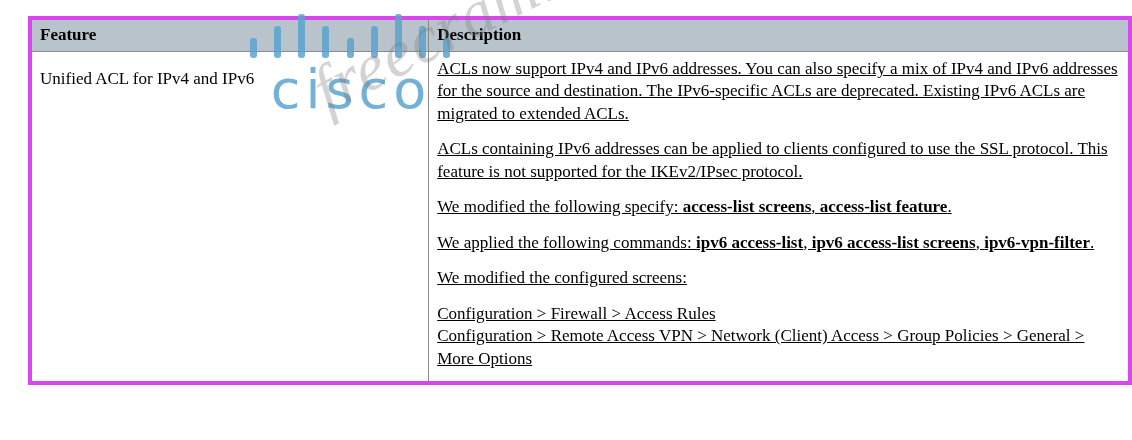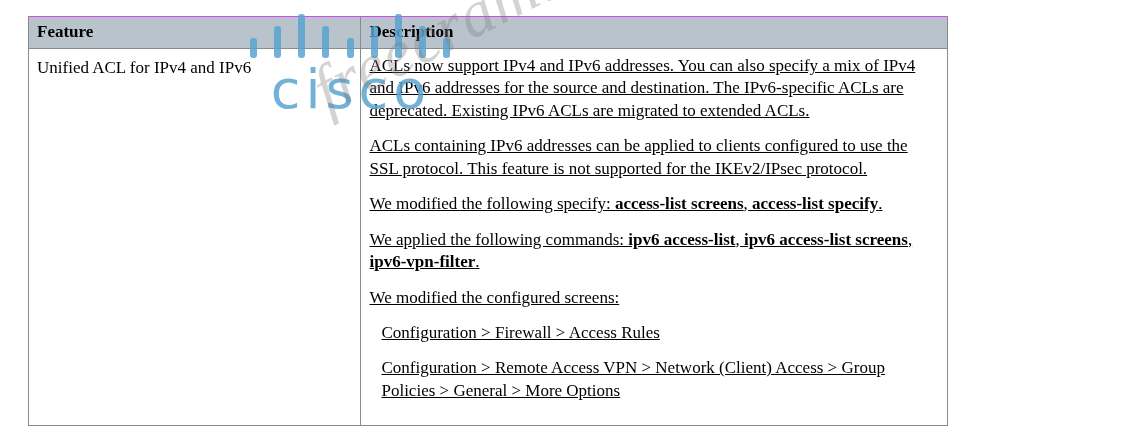--- a/index.html
+++ b/index.html
@@ -79,23 +79,23 @@
     transform-origin: left top;
     white-space: nowrap;
     letter-spacing: 1px;
   }
 
   
   #doc-table {
     position: absolute;
     left: 28px;
     top: 16px;
-    width: 920px;
+    width: 1104px;
     border-collapse: collapse;
-    border: 1px solid #d946ef;
+    border: 4px solid #d946ef;
     background: transparent;
     z-index: 1;
   }
   #doc-table col.c1 { width: 390px; }
   #doc-table col.c2 { width: 686px; }
 
   #doc-table thead th {
     background: #b9c3cc;
     border: 1px solid #8a8a8a;
     border-top: none;
@@ -111,31 +111,31 @@
 
   #doc-table tbody td {
     border: 1px solid #8a8a8a;
     vertical-align: top;
     padding: 6px 10px 10px 8px;
     font-size: 17px;
     line-height: 1.32;
     color: #000;
   }
   #doc-table tbody td.feature-cell {
-    padding-top: 8px;
+    padding-top: 16px;
   }
   #doc-table tbody td.desc-cell p {
     margin: 0 0 13px 0;
     text-decoration: underline;
   }
   #doc-table tbody td.desc-cell p:last-child {
     margin-bottom: 0;
   }
   .screens-line {
-    margin: 12px !important;
+    margin: 0 !important;
     line-height: 1.35;
   }
   .screens-block {
     margin-top: 0;
   }
   b { font-weight: bold; }
 </style>
 </head>
 <body>
 
@@ -150,21 +150,21 @@
       <th>Description</th>
     </tr>
   </thead>
   <tbody>
     <tr>
       <td class="feature-cell">Unified ACL for IPv4 and IPv6</td>
       <td class="desc-cell">
         <p>ACLs now support IPv4 and IPv6 addresses. You can also specify a mix of IPv4 and IPv6 addresses for the source and destination. The IPv6-specific ACLs are deprecated. Existing IPv6 ACLs are migrated to extended ACLs.</p>
         <p>ACLs containing IPv6 addresses can be applied to clients configured to use the SSL protocol. This feature is not supported for the IKEv2/IPsec protocol.</p>
         <p>
-          <span>We modified the following specify: </span><b>access-list screens</b><span>, </span><b>access-list specify</b><span>.</span>
+          <span>We modified the following specify: </span><b>access-list screens</b><span>, </span><b>access-list feature</b><span>.</span>
         </p>
         <p>
           <span>We applied the following commands: </span><b>ipv6 access-list</b><span>, </span><b>ipv6 access-list screens</b><span>, </span><b>ipv6-vpn-filter</b><span>.</span>
         </p>
         <p>We modified the configured screens:</p>
         <div class="screens-block">
           <p class="screens-line">Configuration &gt; Firewall &gt; Access Rules</p>
           <p class="screens-line">Configuration &gt; Remote Access VPN &gt; Network (Client) Access &gt; Group Policies &gt; General &gt; More Options</p>
         </div>
       </td>

